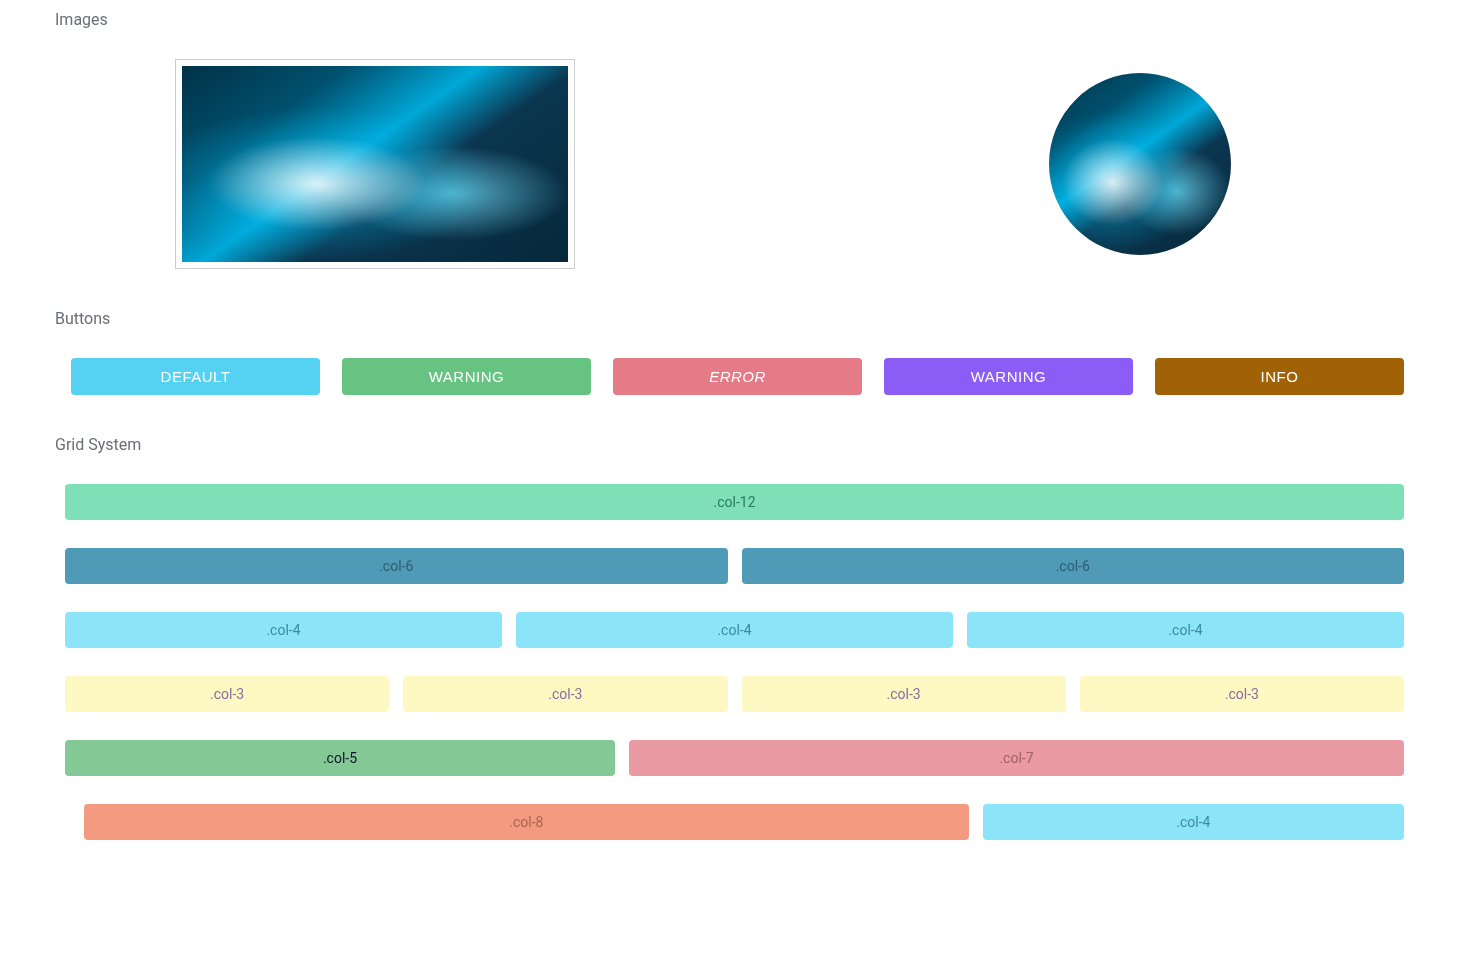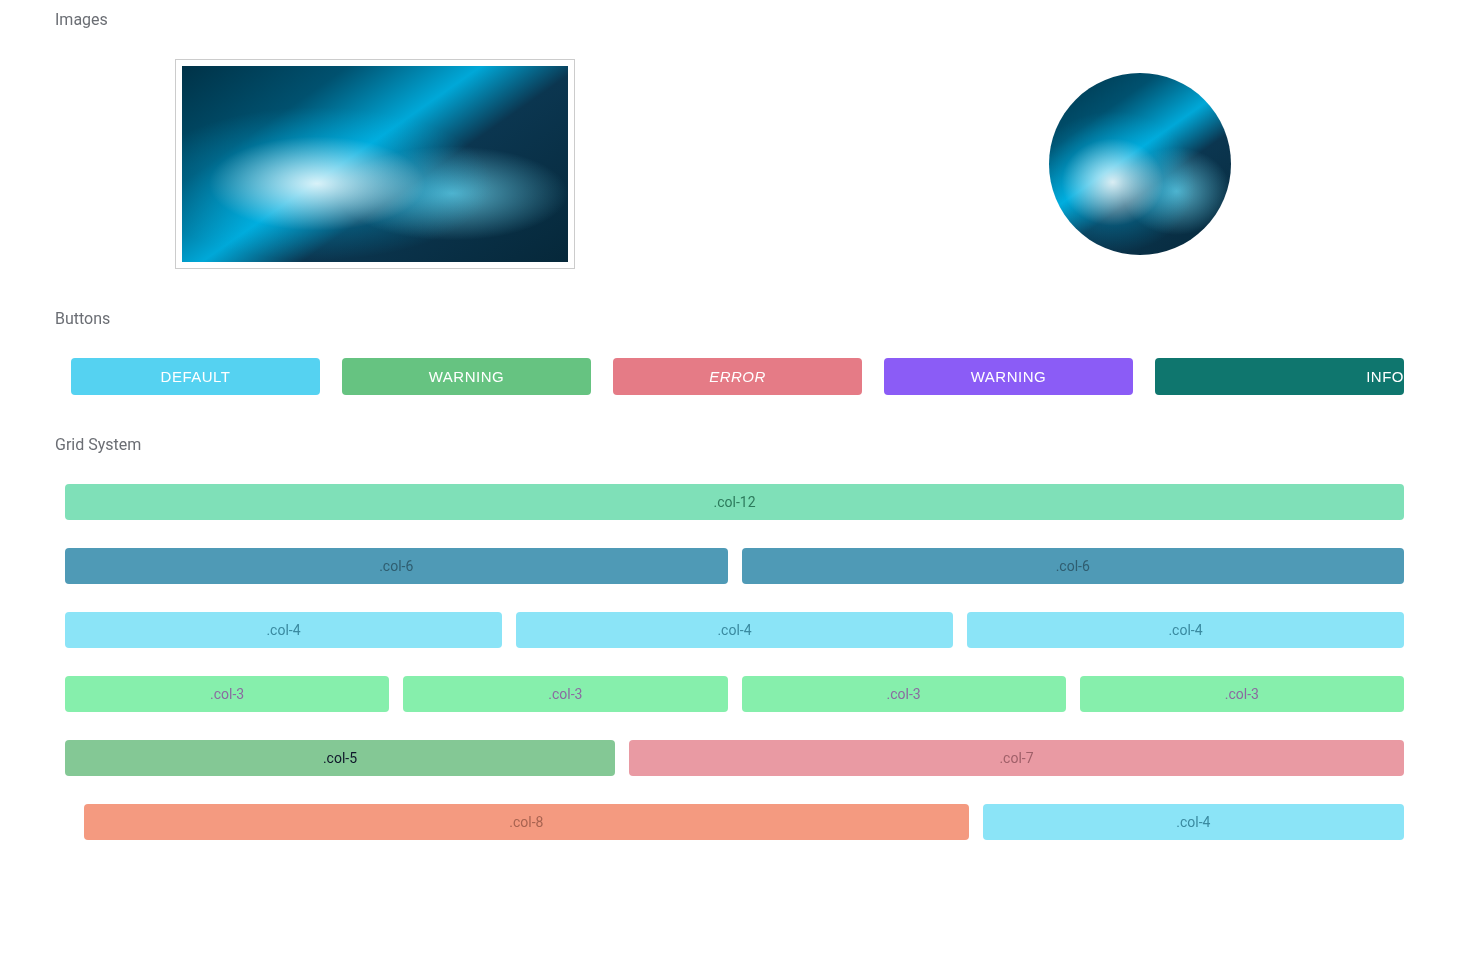--- a/index.html
+++ b/index.html
@@ -48,32 +48,32 @@
   .btn {
     flex:1; text-align:center; padding:10px 0;
     color:#fff; font-size:15px; letter-spacing:0.5px;
     border-radius:4px; font-weight:500;
     cursor:pointer; border:none;
   }
   .btn-default { background:#55d2f1; }
   .btn-success { background:#66c381; }
   .btn-error   { background:#e57b86;font-style:italic; }
   .btn-warning { background:#8b5cf6; }
-  .btn-info    { background:#0f766e;text-align:right; }
+  .btn-info    { background:#a16207; }
   
   .grid { margin-left:10px; }
   .grow { display:flex; gap:14px; margin-bottom:28px; }
   .gcol {
     text-align:center; padding:10px 0; border-radius:4px;
     font-size:14px; color:#333;
   }
   .c12{flex:0 0 100%; background:#7fe0b8; color:#2d7a5c;}
   .c6 {flex:1 1 0; background:#4f9ab6; color:#2f5d70;}
   .c4a{flex:1 1 0; background:#8be4f7; color:#3a8aa0;}
-  .c3 {flex:1 1 0; background:#86efac; color:#8b6aa0;}
+  .c3 {flex:1 1 0; background:#fef9c3; color:#8b6aa0;}
   .c5 {flex:0 0 calc(41.6% - 7px); background:#84c895; color:#0f172a;}
   .c7 {flex:1 1 0; background:#e99aa3; color:#a06069;}
   .c8 {flex:0 0 calc(66.6% - 7px); background:#f49a80; color:#a86350;margin-left:19px;}
   .c4b{flex:1 1 0; background:#8be4f7; color:#3a8aa0;}
 </style>
 </head>
 <body>
 
 <div class="section-title">Images</div>
 

